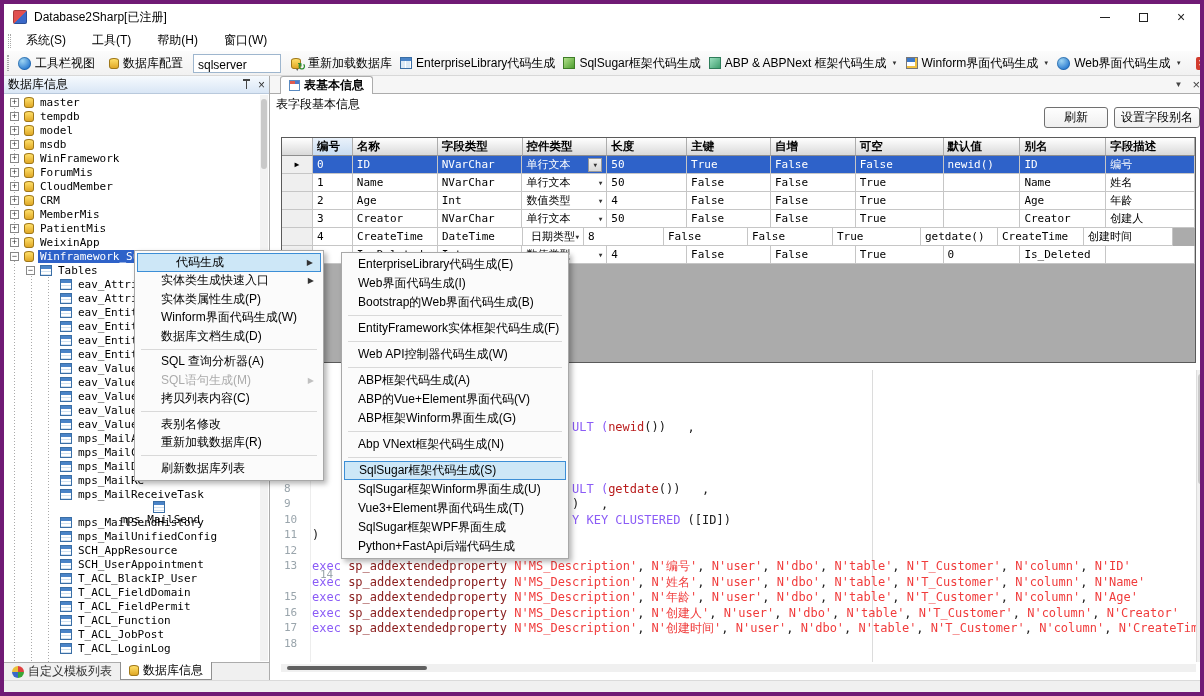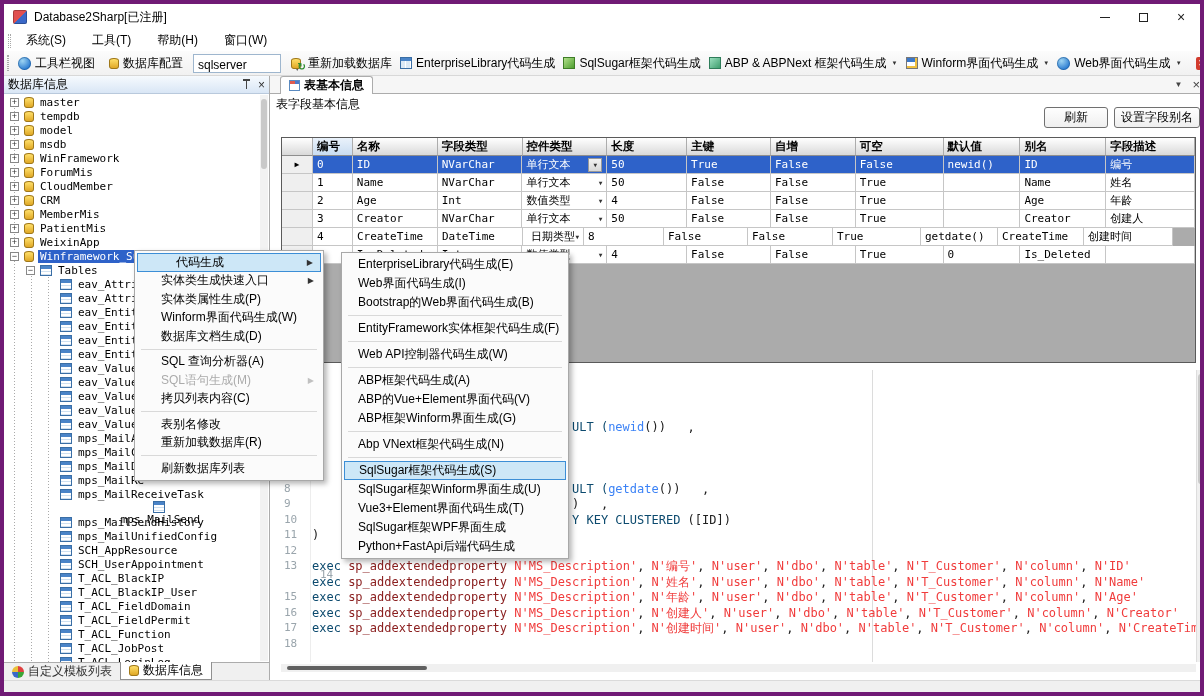--- a/index.html
+++ b/index.html
@@ -97,21 +97,21 @@
   .gcell.marker{background:#EFEFEF;justify-content:center;padding:0;font-size:8px;color:#000;}
   .grow.sel .gcell:not(.marker){background:#2E62C9;color:#FFF;}
   .combo-btn{margin-left:auto;width:14px;height:14px;background:linear-gradient(#F2F2F2,#D8D8D8);border:1px solid #999;
     display:flex;align-items:center;justify-content:center;font-size:6px;color:#333;}
   .combo-plain{margin-left:auto;font-size:6px;color:#333;}
   
   .editor{position:absolute;left:11px;top:294px;width:915px;height:292px;background:#FFF;overflow:hidden;
     font-family:"DejaVu Sans Mono",monospace;font-size:12px;}
   .gutter-num{position:absolute;left:3px;width:24px;height:15px;color:#9AA5AC;font-size:11px;}
   .codeline{position:absolute;height:15px;white-space:pre;line-height:15px;}
-  .tk-kw{color:#0c4a6e;}.tk-fn{color:#3b82f6;}.tk-pl{color:#202020;}.tk-str{color:#F03C3C;}.tk-proc{color:#8B2020;}
+  .tk-kw{color:#8b5cf6;}.tk-fn{color:#b91c1c;}.tk-pl{color:#202020;}.tk-str{color:#F03C3C;}.tk-proc{color:#8B2020;}
   .guideline{position:absolute;left:591px;top:0;width:1px;height:100%;background:#DCDCDC;}
   .gutter-border{position:absolute;left:29px;top:0;width:1px;height:100%;background:#EDEDED;}
   .hscroll{position:absolute;left:11px;top:588px;width:915px;height:8px;background:#F0F0F0;}
   .hscroll .thumb{position:absolute;left:6px;top:2px;width:140px;height:4px;background:#606060;border-radius:2px;}
   .vscroll{position:absolute;left:926px;top:294px;width:8px;height:292px;background:#F0F0F0;border-left:1px solid #DDD;}
   .vscroll .thumb{position:absolute;left:1px;top:4px;width:6px;height:110px;background:#C9C9C9;border-radius:3px;}
   
   .statusbar{position:absolute;left:0;top:676px;width:100%;height:20px;background:#F0F0F0;border-top:1px solid #DADADA;}
   
   .popup{position:absolute;background:#FBFBFB;border:1px solid #A8A8A8;box-shadow:3px 3px 5px rgba(0,0,0,.28);
@@ -359,24 +359,20 @@
           <span class="icon-table"></span>
           <span class="lbl">mps_MailUnifiedConfig</span>
         </div>
         <div class="ti" style="padding-left: 56px;">
           <span class="icon-table"></span>
           <span class="lbl">SCH_AppResource</span>
         </div>
         <div class="ti" style="padding-left: 56px;">
           <span class="icon-table"></span>
           <span class="lbl">SCH_UserAppointment</span>
-        </div>
-        <div class="ti" style="padding-left: 56px;">
-          <span class="icon-table"></span>
-          <span class="lbl">T_ACL_BlackIP</span>
         </div>
         <div class="ti" style="padding-left: 56px;">
           <span class="icon-table"></span>
           <span class="lbl">T_ACL_BlackIP_User</span>
         </div>
         <div class="ti" style="padding-left: 56px;">
           <span class="icon-table"></span>
           <span class="lbl">T_ACL_FieldDomain</span>
         </div>
         <div class="ti" style="padding-left: 56px;">

